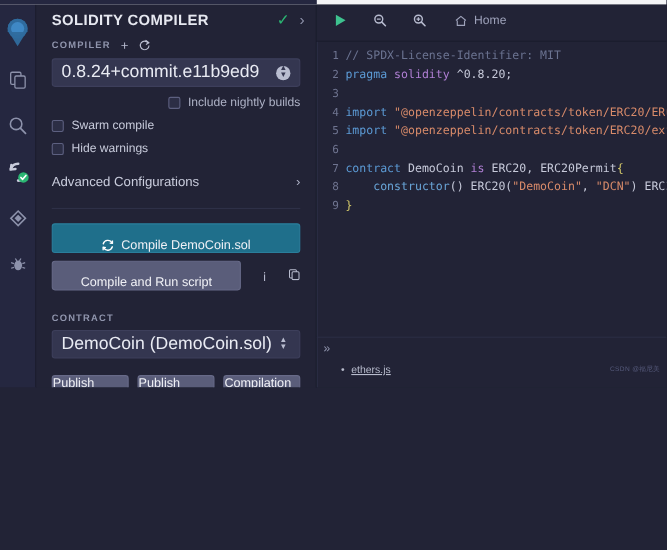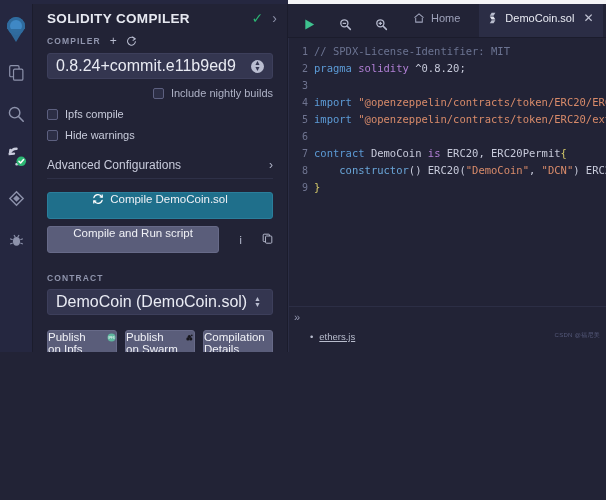--- a/index.html
+++ b/index.html
@@ -76,29 +76,29 @@
   .chk-row.right { justify-content: flex-end; margin-top: 8px; align-items: center; }
   .chkbox {
     width: 11px; height: 11px; border: 1px solid #5d6080;
     border-radius: 2px; background: #2c2e45; flex: 0 0 11px;
   }
   .chk-label { color: #c8cbdb; font-size: 11px; }
   .chk-label.dim { color: #aeb2c6; }
 
   .adv-row {
     display: flex; 
-    margin-top: 17px; padding-bottom: 6px;
+    margin-top: 17px; padding-bottom: 17px;
     border-bottom: 1px solid #2e3047;
   }
   .adv-row .t { flex: 1; color: #c9ccdc; font-size: 12px; }
   .adv-row .c { color: #aeb2c6; font-size: 12px; }
 
   .btn {
     width: 100%; height: 27px; border-radius: 3px;
-    display: flex; align-items: flex-start; justify-content: center;
+    display: flex; align-items: flex-end; justify-content: center;
     gap: 6px; font-size: 11.5px; color: #f0f1f6;
     border: 1px solid transparent; cursor: pointer;
   }
   .btn-primary { background: #1f6f8b; border-color: #2a7e9b; margin-top: 13px; }
   .btn-grey { background: #5a5d7a; border-color: #676a88; }
   .btn-row { display: flex; align-items: center; gap: 20px; margin-top: 7px; }
   .btn-row .btn { flex: 1 1 auto; width: auto; }
   .btn-row .ic { color: #b9bdd0; font-size: 11px; }
 
   .contract-sel { margin-top: 2px; }
@@ -108,21 +108,21 @@
     display: flex; justify-content: flex-end; gap: 12px;
     margin-top: 9px; padding-right: 2px;
   }
   .link { color: #dfe2ee; font-size: 9.5px; font-weight: bold;
           display: flex; align-items: center; gap: 20px; cursor: pointer; }
 
   
   .editor { flex: 1 1 auto; height: 100%; background: #222336;
             display: flex; flex-direction: column; min-width: 0; }
   .tabbar {
-    height: 38px; display: flex; align-items: flex-end;
+    height: 38px; display: flex; align-items: center;
     background: #222336; padding-left: 8px; gap: 10px;
     border-bottom: 1px solid #1b1c2c;
   }
   .tb-ic { width: 26px; height: 26px; display: flex; align-items: center;
            justify-content: center; cursor: pointer; }
   .tab {
     height: 38px; display: flex; align-items: center; gap: 6px;
     padding: 0 9px; font-size: 11px; color: #9ea2ba; cursor: pointer;
   }
   .tab.active { background: #2b2d45; color: #e9ebf3; }
@@ -271,21 +271,21 @@
         </span>
       </div>
 
       <div class="chk-row right">
         <span class="chkbox"></span>
         <span class="chk-label dim">Include nightly builds</span>
       </div>
 
       <div class="chk-row">
         <span class="chkbox"></span>
-        <span class="chk-label">Ipfs compile</span>
+        <span class="chk-label">Swarm compile</span>
       </div>
 
       <div class="chk-row">
         <span class="chkbox"></span>
         <span class="chk-label">Hide warnings</span>
       </div>
 
       <div class="adv-row">
         <span class="t">Advanced Configurations</span>
         <span class="c">›</span>
@@ -391,29 +391,20 @@
       </span>
 
       <span class="tab">
         <svg width="12" height="12" viewBox="0 0 16 16">
           <path d="M2 7.5 L8 2.5 L14 7.5" fill="none" stroke="#9ea2ba" stroke-width="1.4" stroke-linejoin="round"></path>
           <path d="M3.6 7.5 V13.5 H12.4 V7.5" fill="none" stroke="#9ea2ba" stroke-width="1.4" stroke-linejoin="round"></path>
         </svg>
         <span>Home</span>
       </span>
 
-      <span class="tab active">
-        <svg width="11" height="12" viewBox="0 0 14 16">
-          <path d="M4.5 1 L9.5 1 L7 5 L2 5 Z" fill="#b8bccd"></path>
-          <path d="M2 6 L7 6 L9.5 10 L4.5 10 Z" fill="#e3e5ef"></path>
-          <path d="M4.5 11 L9.5 11 L7 15 L2 15 Z" fill="#b8bccd"></path>
-        </svg>
-        <span>DemoCoin.sol</span>
-        <span class="x">✕</span>
-      </span>
     </div>
 
     <div class="code-area">
       <div class="gutter">
           <div>1</div>
           <div>2</div>
           <div>3</div>
           <div>4</div>
           <div>5</div>
           <div>6</div>

